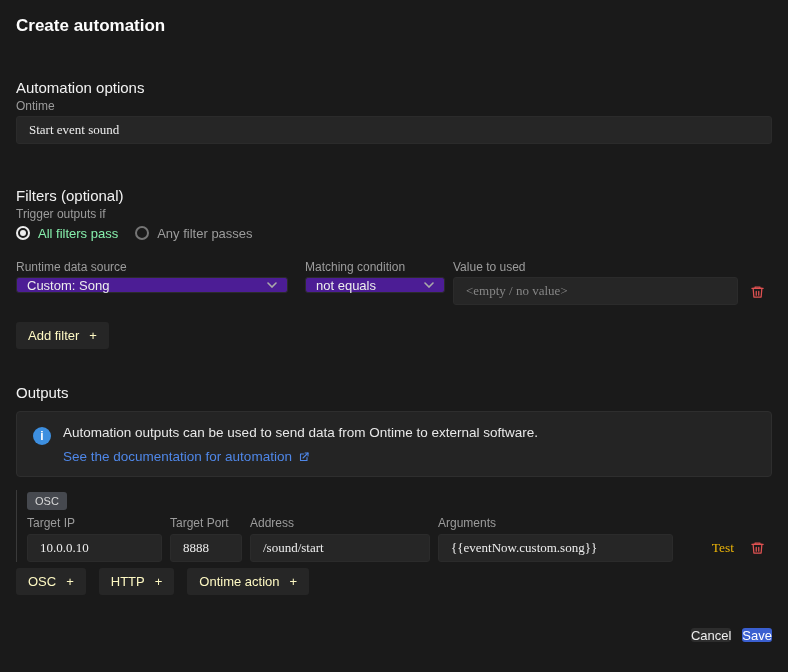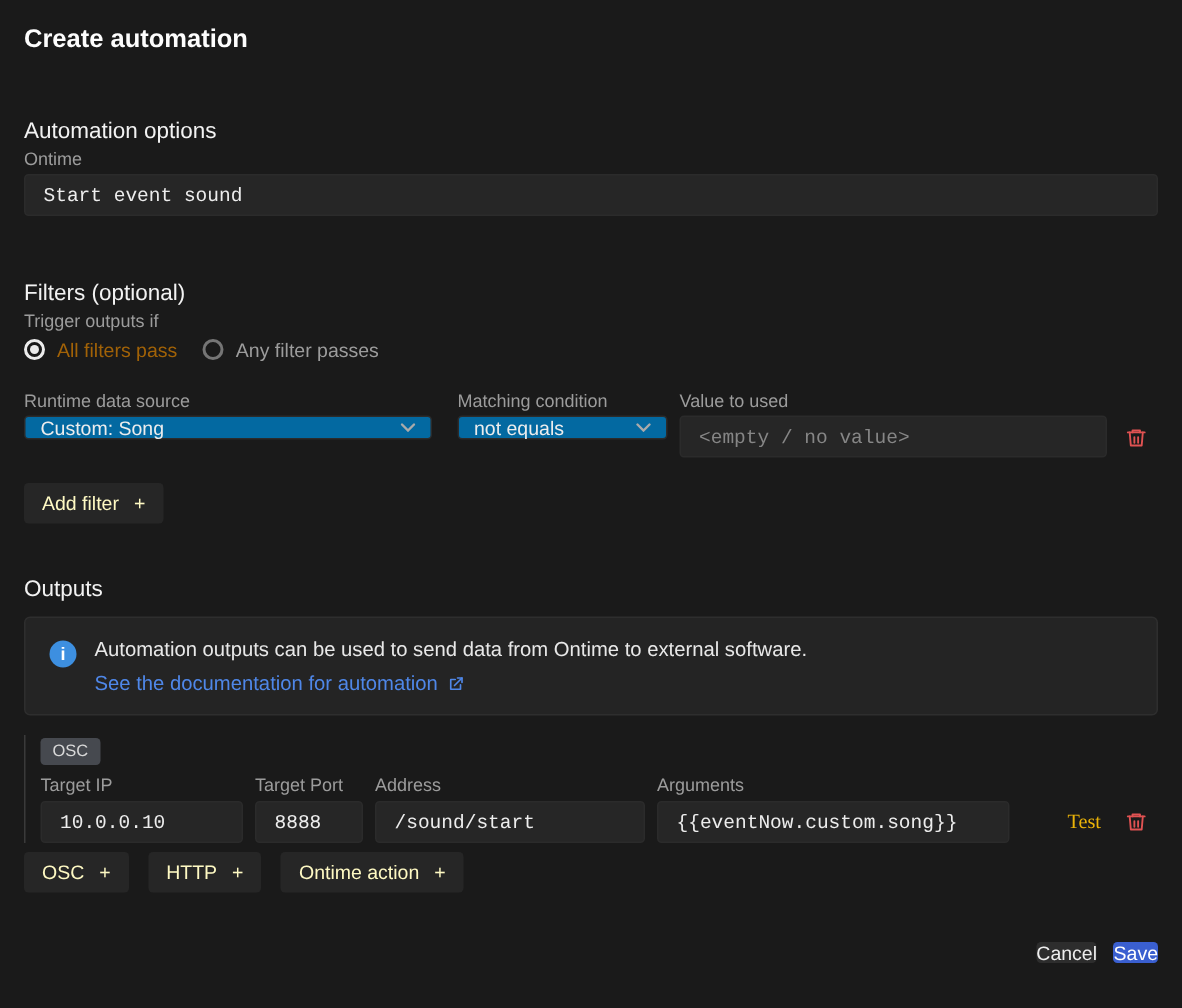--- a/index.html
+++ b/index.html
@@ -22,36 +22,36 @@
   .small-label { position:absolute; font-size:12px; color:#9c9c9c; }
   .lbl-title   { top:99px;  left:16px; }
   .lbl-trigger { top:207px; left:16px; }
   .lbl-src  { top:260px; left:16px; }
   .lbl-cond { top:260px; left:305px; }
   .lbl-val  { top:260px; left:453px; }
 
   .text-input {
     background:#262626; border:1px solid #2b2b2b; border-radius:3px;
     color:#ededed; font-size:13px; padding:0 12px; outline:none;
-    font-family:Liberation Mono, monospace;
+    font-family:Liberation Serif, serif;
   }
   .text-input::placeholder { color:#868686; }
   .title-input { position:absolute; top:116px; left:16px; width:756px; height:28px; }
   .value-input { position:absolute; top:277px; left:453px; width:285px; height:28px; }
 
   .radio-row { position:absolute; top:224px; left:16px; display:flex; gap:17px; align-items:center; height:18px; }
   .radio-opt { display:flex; align-items:center; gap:8px; cursor:pointer; }
   .radio { width:14px; height:14px; border-radius:50%; border:2px solid #757575; position:relative; flex:none; }
   .radio.checked { border-color:#ececec; }
   .radio.checked::after { content:""; position:absolute; inset:2px; border-radius:50%; background:#ececec; }
   .radio-label { font-size:13px; color:#9c9c9c; }
-  .radio-label.on { color:#a16207; }
+  .radio-label.on { color:#86efac; }
 
   .select {
-    position:absolute; top:277px; height:16px; background:#0369a1; border:1px solid #2b2b2b;
+    position:absolute; top:277px; height:16px; background:#4c1d95; border:1px solid #2b2b2b;
     border-radius:3px; display:flex; align-items:center; justify-content:space-between;
     padding:0 10px; font-size:13px; color:#ededed; cursor:pointer;
   }
   .src-select  { left:16px;  width:272px; }
   .cond-select { left:305px; width:140px; }
 
   .icon-btn { background:none; border:none; cursor:pointer; padding:2px; display:flex; align-items:center; }
   .trash-filter { position:absolute; top:282px; left:748px; }
 
   .ghost-blue-btn {

